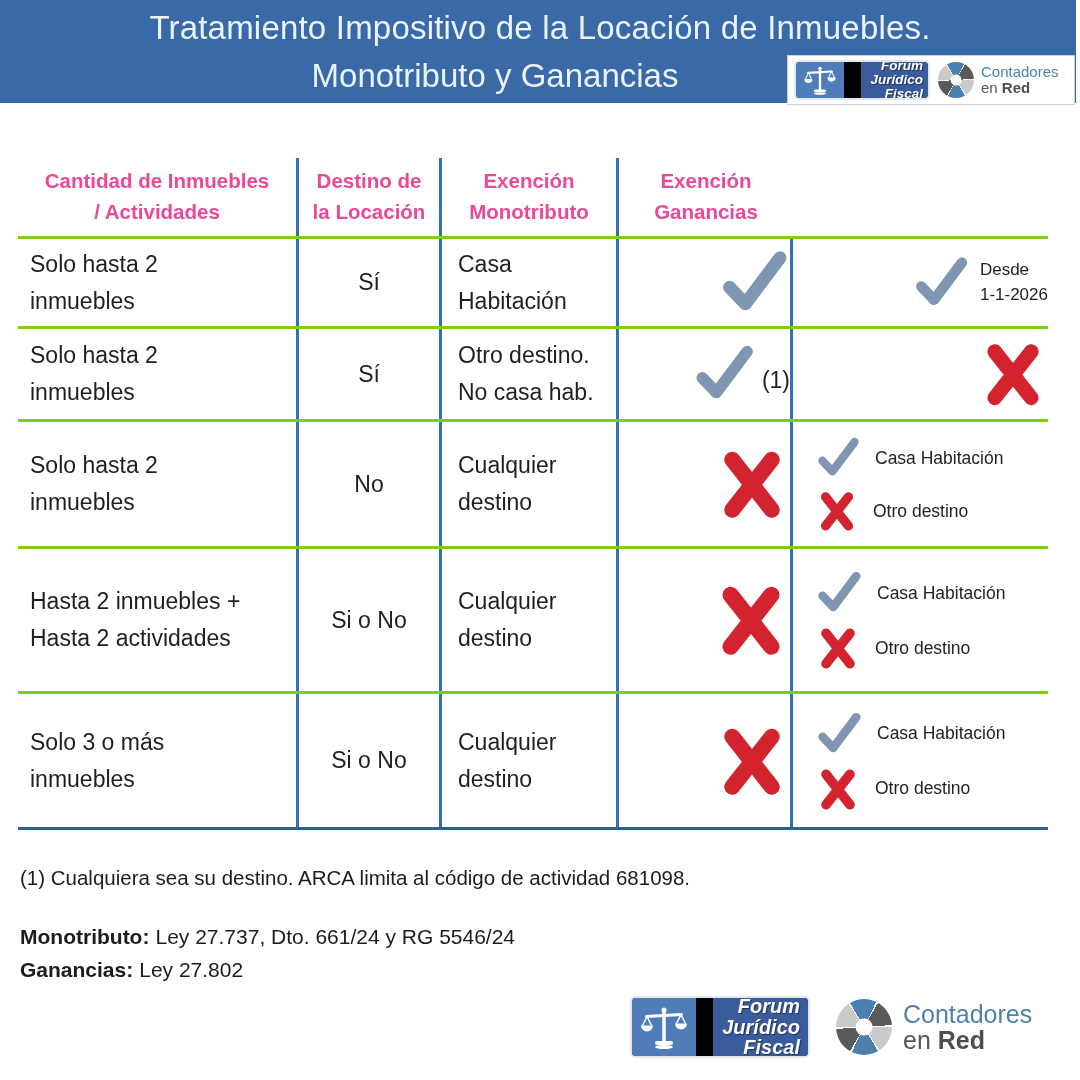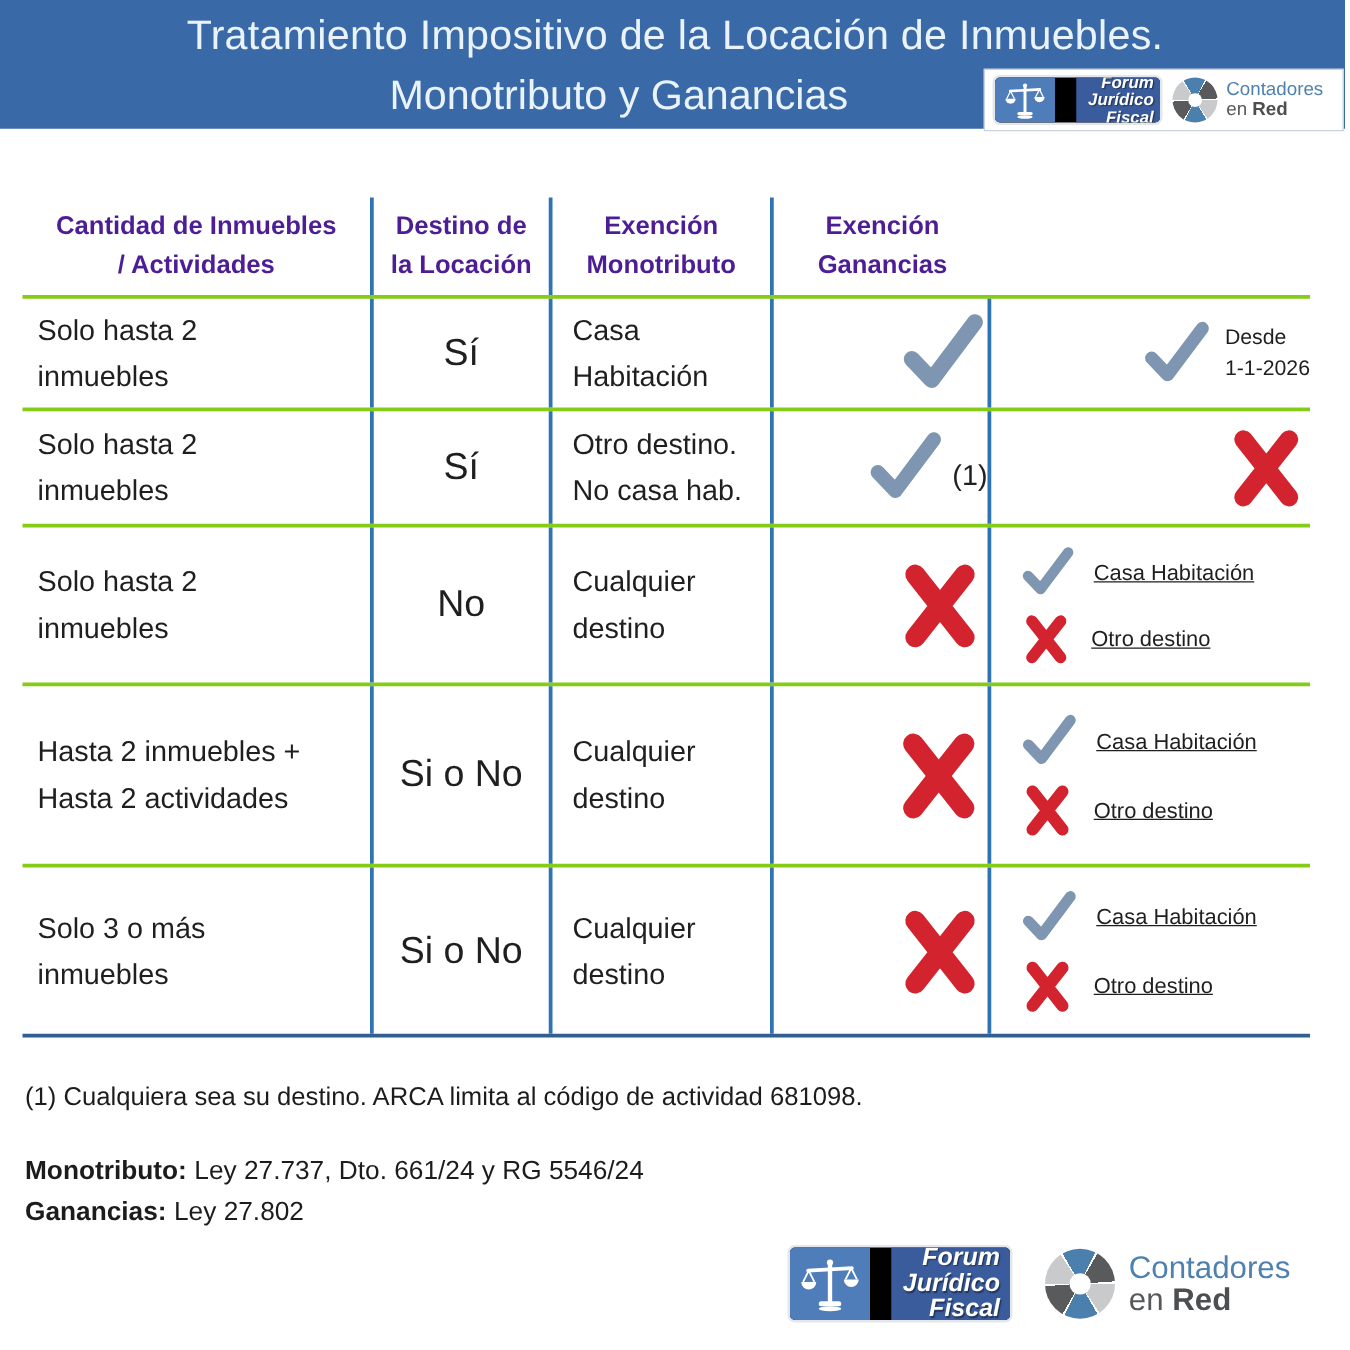--- a/index.html
+++ b/index.html
@@ -54,38 +54,38 @@
   .contadores.big .aperture { width:56px; height:56px; margin-right:11px; }
   .contadores.big .ctxt { font-size:25px; }
 
   
   .tbl { position:absolute; top:158px; left:18px; width:1030px; }
   .trow { display:grid; grid-template-columns:281px 143px 177px 174px 255px; }
   .trow .cell { display:flex; align-items:center; }
   .trow .cell:not(:last-child) { border-right:3px solid #2e74b5; }
   .thead { height:78px; }
   .thead .cell { justify-content:center; text-align:center; font-weight:bold;
-                 font-size:20.5px; line-height:1.5; color:#4c1d95; }
+                 font-size:20.5px; line-height:1.5; color:#ec4899; }
   .drow { border-top:3px solid #84cc16; }
   .drow:last-child { border-bottom:3px solid #315f90; }
   .r1 { height:90px; } .r2 { height:93px; } .r3 { height:127px; } .r4 { height:145px; } .r5 { height:139px; }
 
   .c1 { justify-content:flex-start; padding-left:12px; font-size:23px; line-height:1.6; }
-  .c2 { justify-content:center; font-size:30px; }
+  .c2 { justify-content:center; font-size:23px; }
   .c3 { justify-content:flex-start; padding-left:16px; font-size:23px; line-height:1.6; }
   .c4, .c5 { justify-content:flex-end; }
 
   .mark-note { display:flex; align-items:flex-end; }
   .mark-note .note { font-size:23px; margin-left:6px; margin-bottom:12px; }
   .gan-single { display:flex; align-items:center; gap:10px; }
   .gan-single .note { font-size:17px; line-height:1.45; }
   .c5-list { display:flex; flex-direction:column; justify-content:center; gap:8px;
              width:100%; padding-left:22px; }
   .subrow { display:flex; align-items:center; gap:14px; }
-  .subrow .sublabel { font-size:17.5px;text-decoration:underline; }
+  .subrow .sublabel { font-size:17.5px; }
 
   
   .footnote { position:absolute; top:866px; left:20px; font-size:20.5px; color:#1c1c1c; }
   .legal { position:absolute; top:921px; left:20px; font-size:21px; line-height:1.55; color:#1c1c1c; }
   .legal b { font-weight:bold; margin-right:6px; }
   .bottom-logos { position:absolute; top:996px; left:630px; display:flex; align-items:center; gap:26px; }
 </style>
 </head>
 <body>
 

